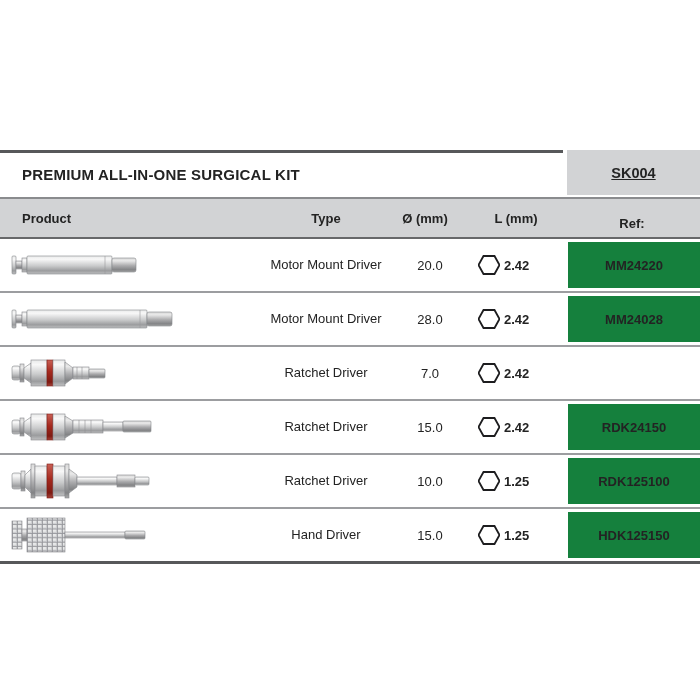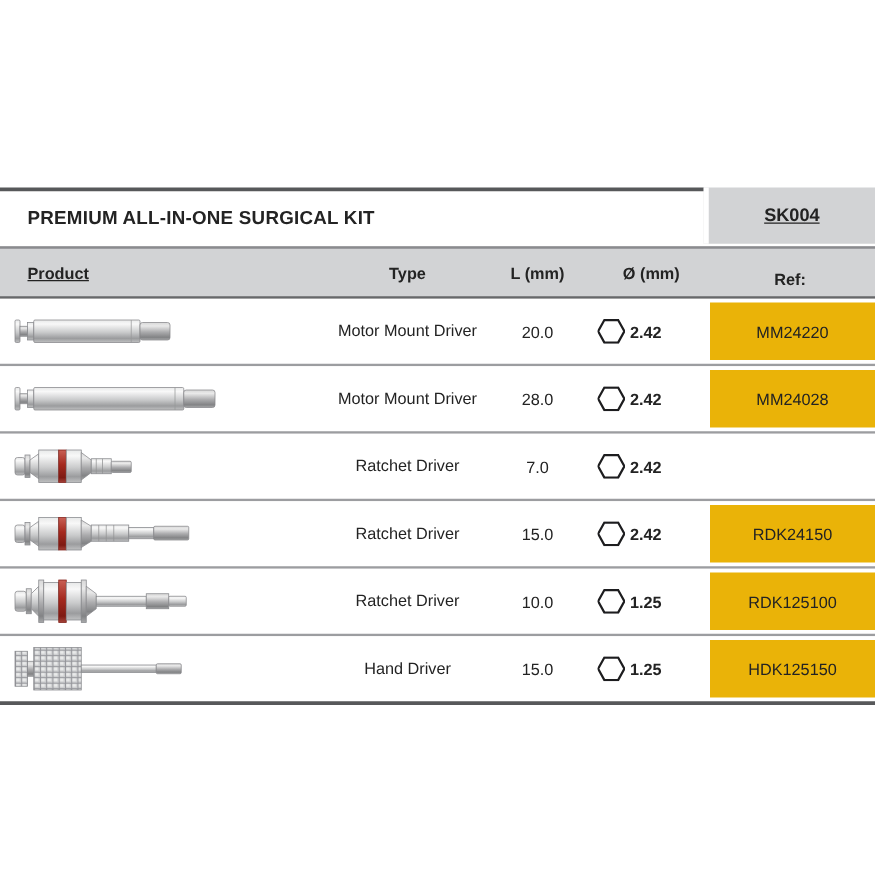--- a/index.html
+++ b/index.html
@@ -24,37 +24,37 @@
 
   
   .header-row{
     display:flex;height:38px;background:#d2d3d5;margin-top:2px;
     border-top:2px solid #8a8b8e;border-bottom:2px solid #67686a;
     box-sizing:content-box;
   }
   .hcell{display:flex;align-items:center;justify-content:center;font-size:13px;font-weight:700;}
 
   
-  .c-product{width:270px;justify-content:flex-start;padding-left:22px;box-sizing:border-box;text-decoration:underline;}
+  .c-product{width:270px;justify-content:flex-start;padding-left:22px;box-sizing:border-box;}
   .c-type{width:112px;}
   .c-len{width:96px;}
   .c-dia{width:86px;}
   .c-ref{flex:1;margin-top:10px;}
 
   
   .prow{display:flex;height:52px;background:#ffffff;border-bottom:2px solid #9c9da0;}
   .prow.last{border-bottom:3px solid #57585a;}
   .pcell{width:270px;display:flex;align-items:center;padding-left:7px;box-sizing:border-box;}
   .tcell{width:112px;display:flex;align-items:center;justify-content:center;
          text-align:center;font-size:13px;font-weight:400;line-height:1.25;}
   .lcell{width:96px;display:flex;align-items:center;justify-content:center;font-size:13px;font-weight:400;}
   .dcell{width:86px;display:flex;align-items:center;justify-content:flex-start;gap:4px;font-size:13px;font-weight:700;}
   .rwrap{flex:1;display:flex;padding:3px 0 3px 4px;box-sizing:border-box;}
-  .rcell{flex:1;background:#eab308;display:flex;align-items:center;justify-content:center;
-         font-size:13px;font-weight:400;}
+  .rcell{flex:1;background:#15803d;display:flex;align-items:center;justify-content:center;
+         font-size:13px;font-weight:700;}
   .tool{display:block;}
 </style>
 </head>
 <body>
 
 <svg width="0" height="0" style="position:absolute" aria-hidden="true">
   <defs>
     <linearGradient id="met" x1="0" y1="0" x2="0" y2="1">
       <stop offset="0" stop-color="#e8e9e9"></stop>
         <stop offset="0.18" stop-color="#f8f8f8"></stop>
@@ -88,22 +88,22 @@
   <div class="kit-table">
 
     <div class="title-row">
       <div class="title-cell">PREMIUM ALL-IN-ONE SURGICAL KIT</div>
       <div class="kitref-cell">SK004</div>
     </div>
 
     <div class="header-row">
       <div class="hcell c-product">Product</div>
       <div class="hcell c-type">Type</div>
+      <div class="hcell c-dia">Ø (mm)</div>
       <div class="hcell c-len">L (mm)</div>
-      <div class="hcell c-dia">Ø (mm)</div>
       <div class="hcell c-ref">Ref:</div>
     </div>
 
     <div class="prow">
       <div class="pcell">
         <svg class="tool" width="170" height="44" viewBox="0 0 170 44">
           <g stroke="#85868a" stroke-width="0.6">
             <rect x="5" y="13" width="4" height="18" rx="1" fill="url(#met)"></rect>
             <rect x="9" y="18" width="6" height="8" fill="url(#metd)"></rect>
             <rect x="15" y="15" width="5" height="14" fill="url(#met)"></rect>

